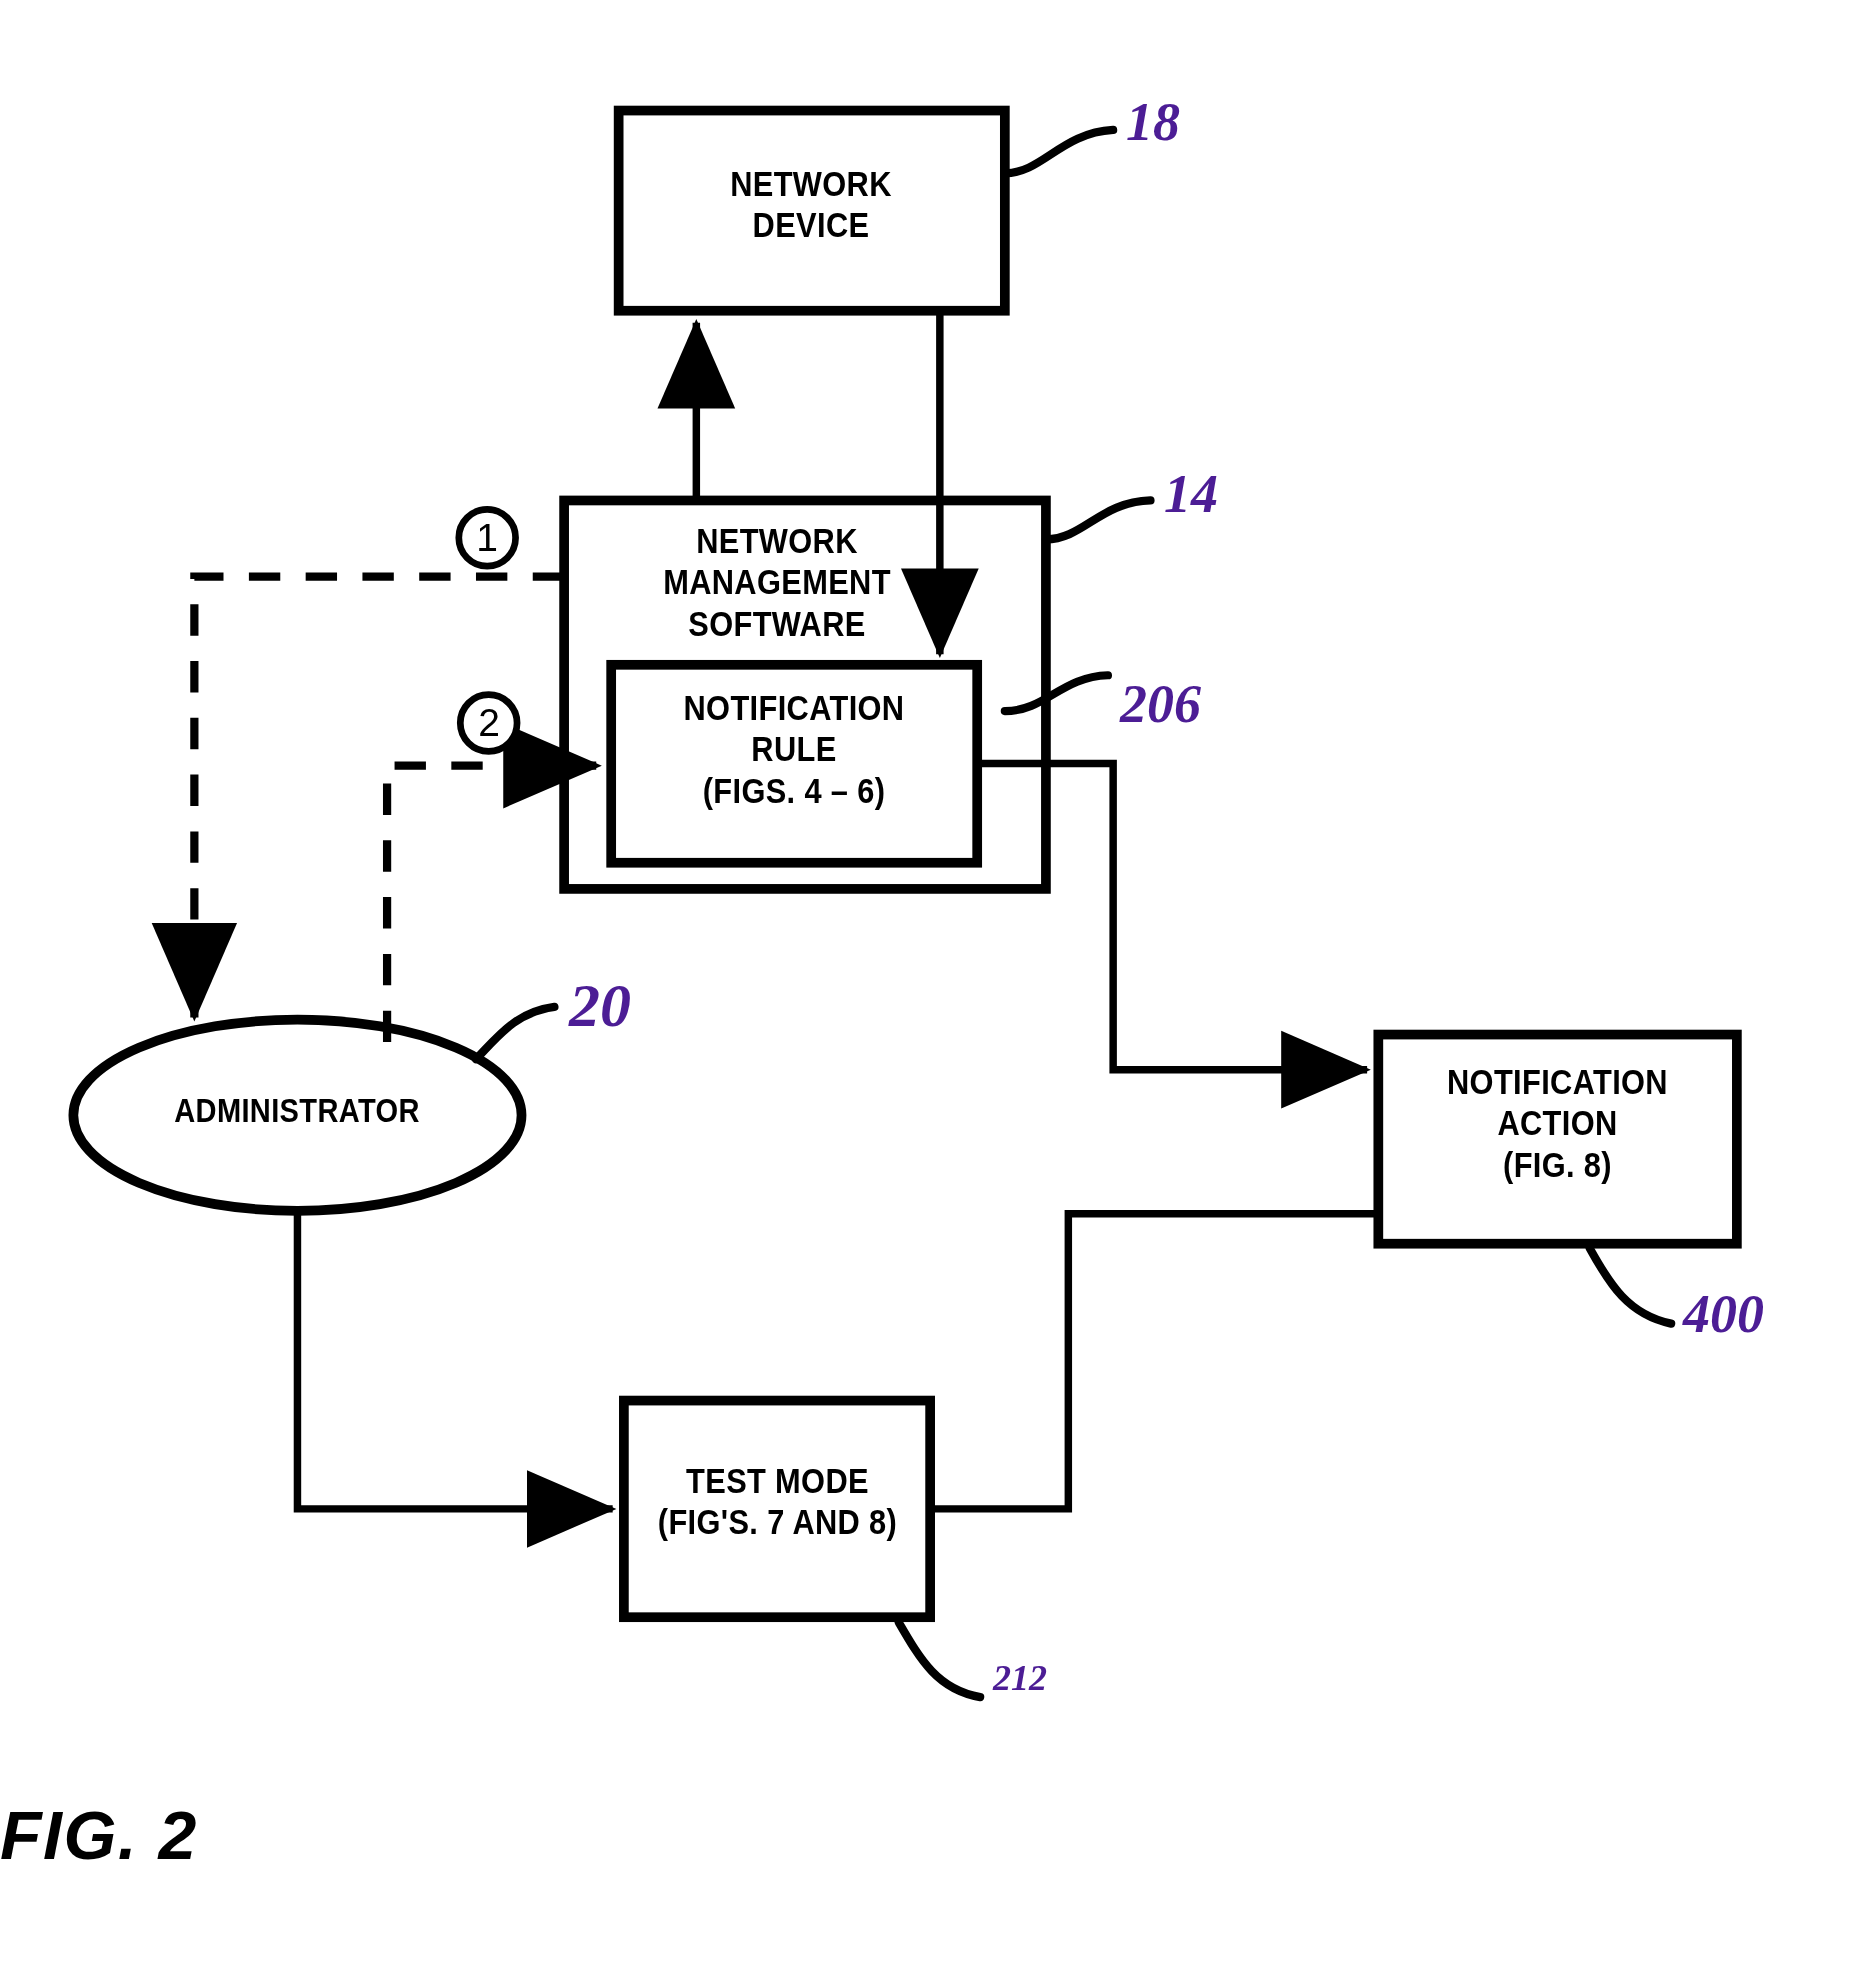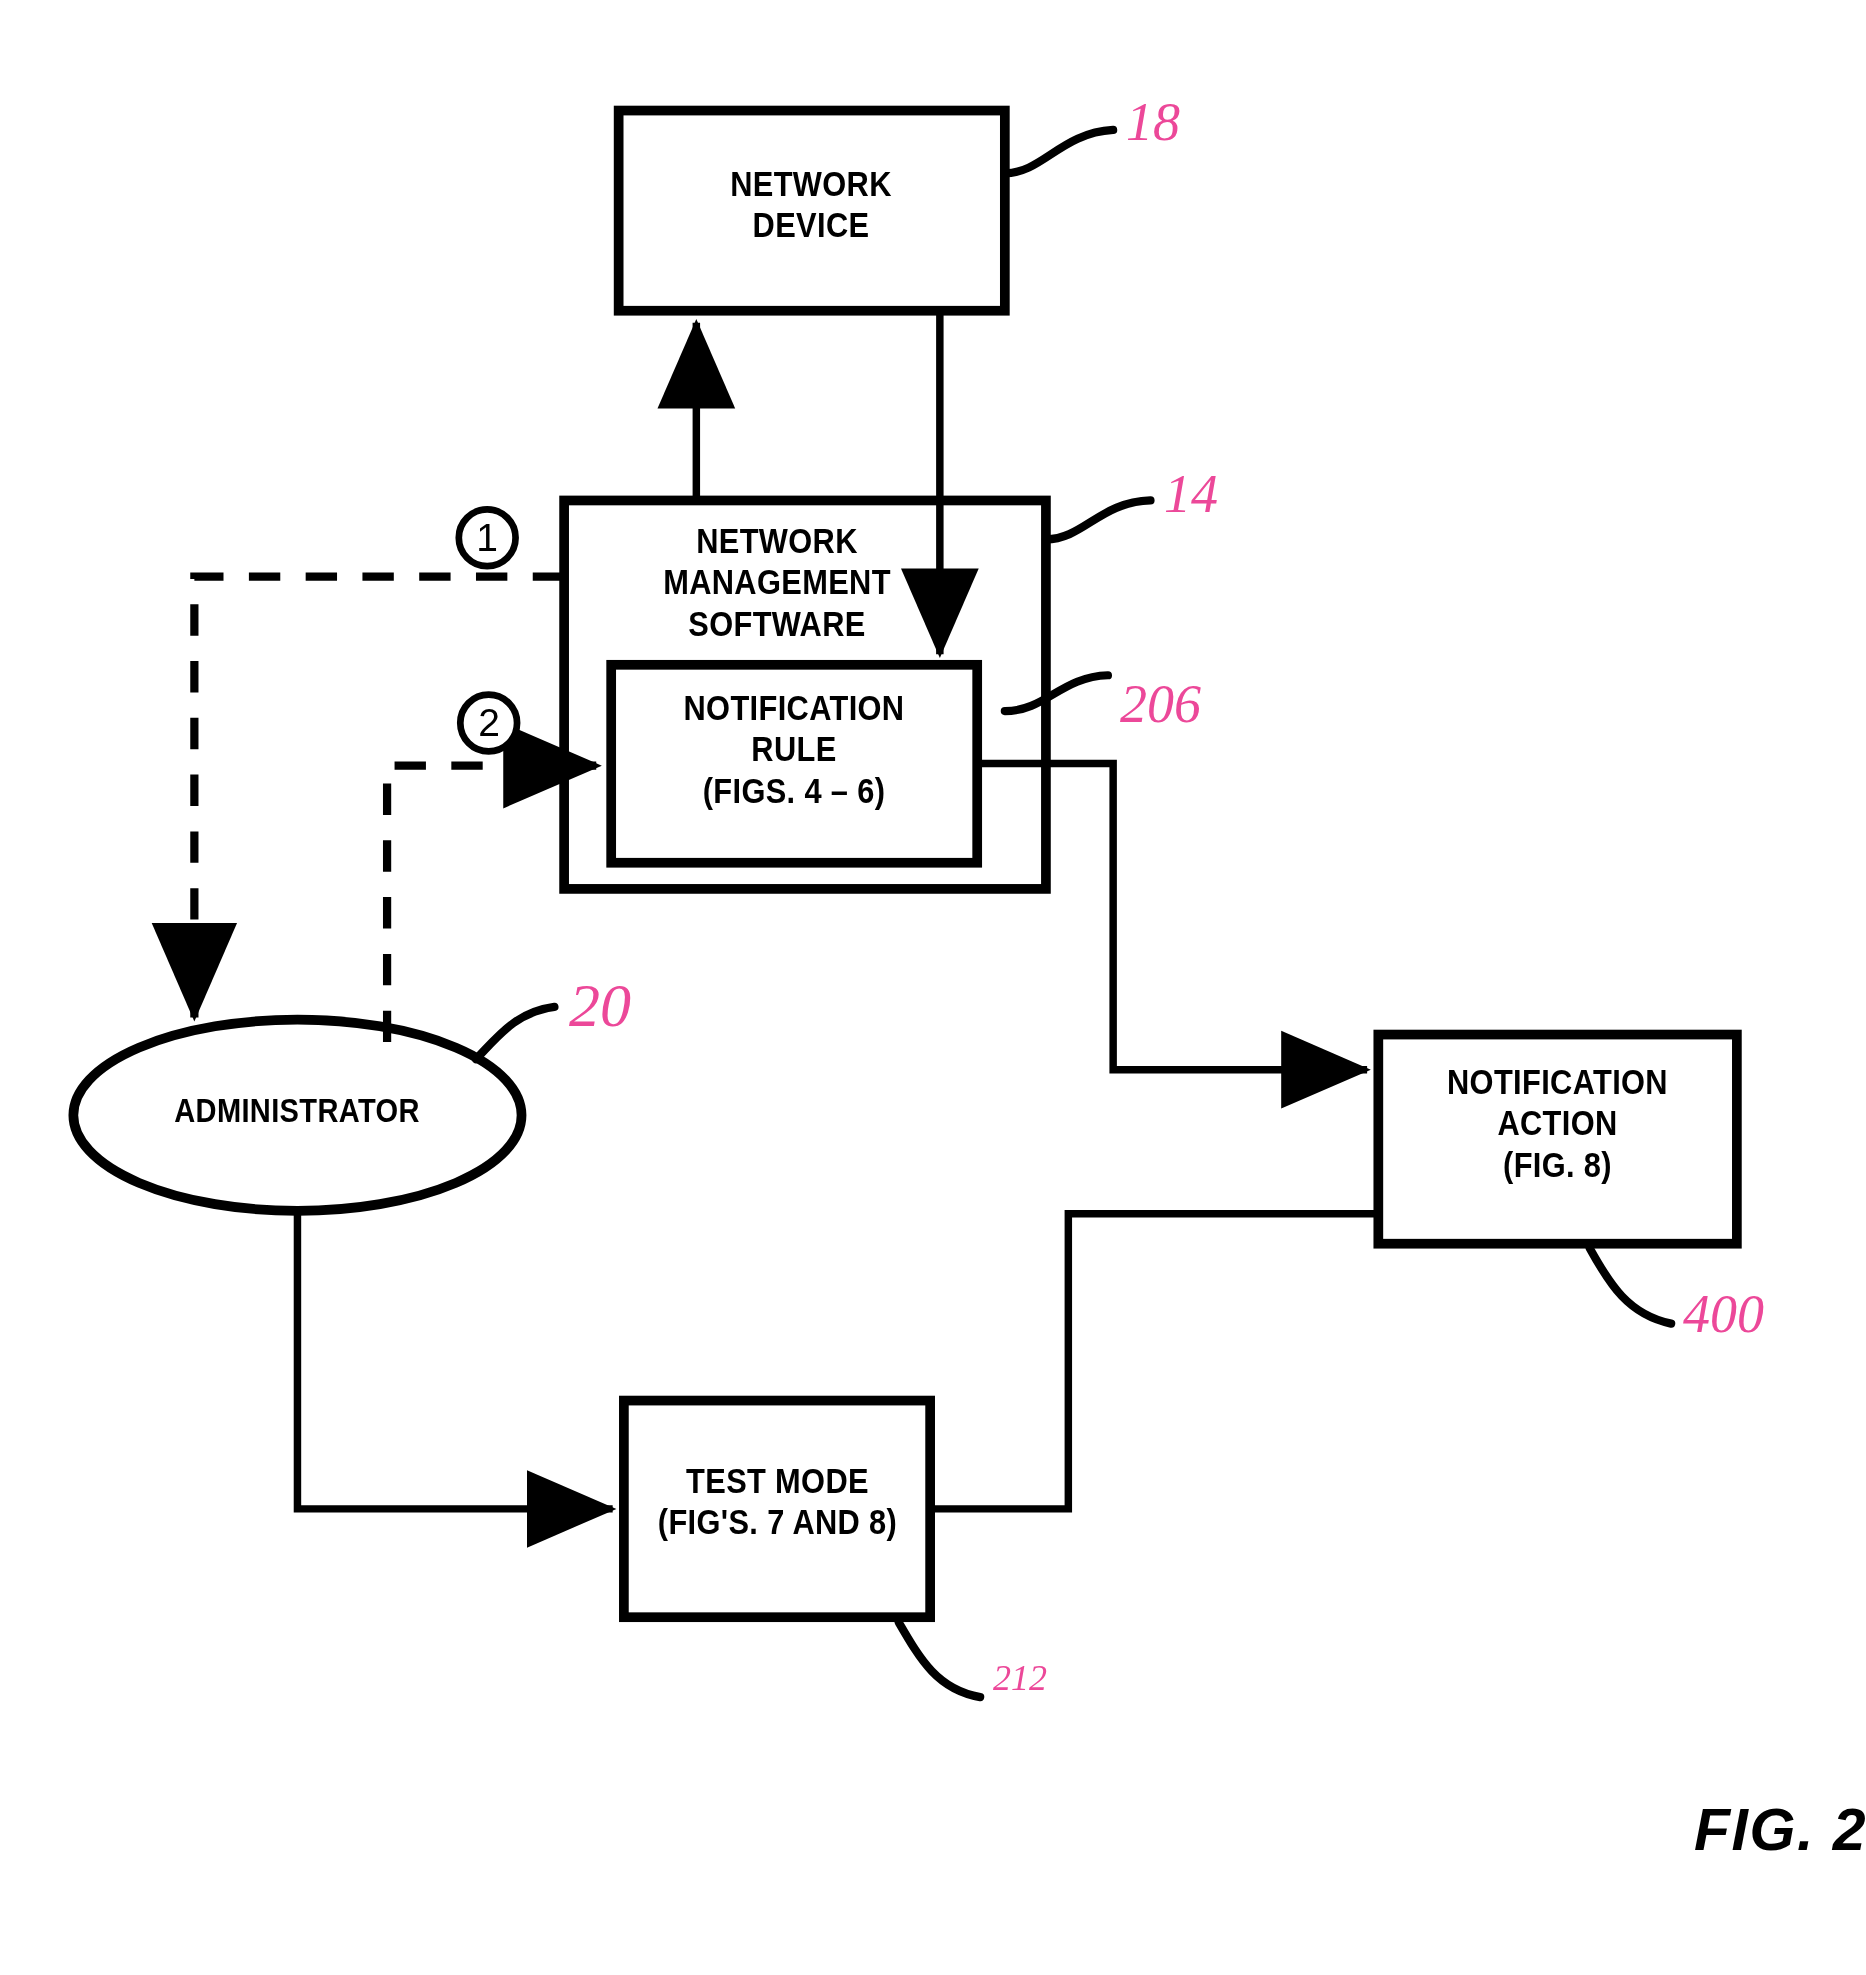--- a/index.html
+++ b/index.html
@@ -29,45 +29,45 @@
     font-family: "Liberation Sans", sans-serif;
     font-weight: 700;
     letter-spacing: 0.4px;
     line-height: 1.18;
     white-space: pre-line;
     pointer-events: none;
     transform: scaleX(0.88);
   }
   .ref-num {
     position: absolute;
-    color: #ec4899;
+    color: #4c1d95;
     font-family: "Liberation Serif", serif;
     font-style: italic;
-    font-weight: 400;
+    font-weight: 700;
   }
   .circ-num {
     position: absolute;
     color: #000000;
     font-family: "Liberation Sans", sans-serif;
     font-weight: 400;
     text-align: center;
     display: flex;
     align-items: center;
     justify-content: center;
   }
   #fig-caption {
     position: absolute;
     left: 0;
     width: 1867px;
     top: 1796px;
-    text-align: right;
+    text-align: left;
     font-family: "Liberation Sans", sans-serif;
     font-style: italic;
     font-weight: 700;
-    font-size: 59px;
+    font-size: 68px;
     letter-spacing: 1.5px;
     color: #000000;
   }
 </style>
 </head>
 <body>
 
 <div id="page">
 
   <svg id="diagram-svg" viewBox="0 0 2499 2644">

